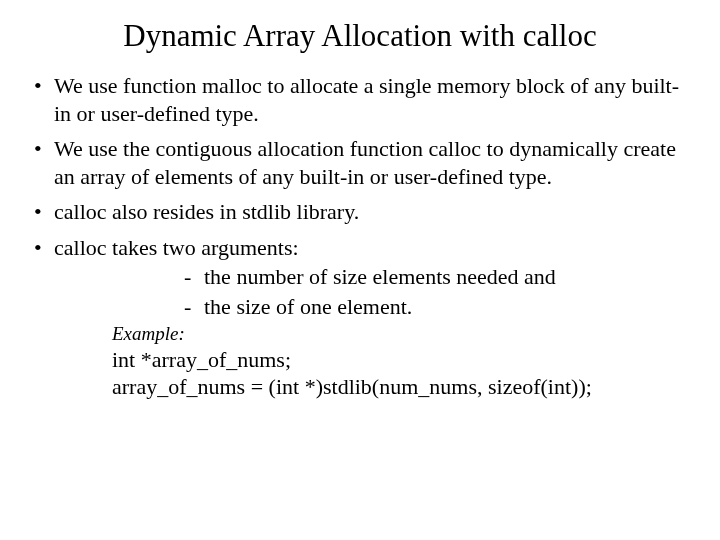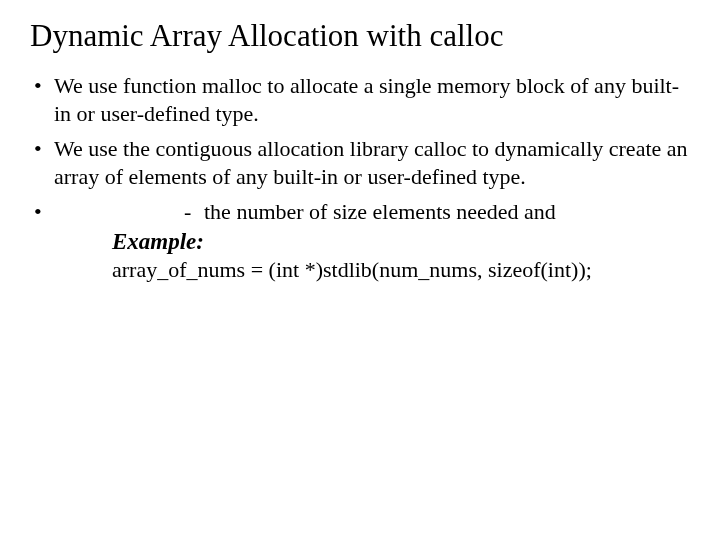--- a/index.html
+++ b/index.html
@@ -7,21 +7,21 @@
       width: 720px;
       height: 540px;
       background: #ffffff;
       font-family: "Times New Roman", Times, serif;
       color: #000;
       padding: 18px 30px 18px 30px;
       overflow: hidden;
     }
     .title {
       font-size: 31px;
-      text-align: left;
+      text-align: center;
       font-weight: normal;
       margin-bottom: 18px;
     }
     .bullets {
       list-style: none;
       padding-left: 0;
     }
     .bullets > li {
       font-size: 22px;
       line-height: 1.25;
@@ -48,41 +48,45 @@
       position: relative;
       margin-bottom: 2px;
     }
     .sublist li::before {
       content: "-";
       position: absolute;
       left: 130px;
       top: 0;
     }
     .example-label {
-      font-size: 23px;
+      font-size: 19px;
       font-style: italic;
-      font-weight: bold;
+      font-weight: normal;
       padding-left: 58px;
       margin-top: 2px;
       line-height: 1.25;
     }
     .code-line {
       font-size: 22px;
       padding-left: 58px;
       line-height: 1.25;
     }
   </style>
 </head>
 <body>
 
 <h1 class="title">Dynamic Array Allocation with calloc</h1>
 
 <ul class="bullets">
   <li>We use function malloc to allocate a single memory block of any built-in or user-defined type.</li>
-  <li>We use the contiguous allocation library calloc to dynamically create an array of elements of any built-in or user-defined type.</li>
+  <li>We use the contiguous allocation function calloc to dynamically create an array of elements of any built-in or user-defined type.</li>
+  <li>calloc also resides in stdlib library.</li>
   <li>
+    <span>calloc takes two arguments:</span>
     <ul class="sublist">
       <li>the number of size elements needed and</li>
+      <li>the size of one element.</li>
     </ul>
     <div class="example-label">Example:</div>
+    <div class="code-line">int *array_of_nums;</div>
     <div class="code-line">array_of_nums = (int *)stdlib(num_nums, sizeof(int));</div>
   </li>
 </ul>
 
 </body></html>

